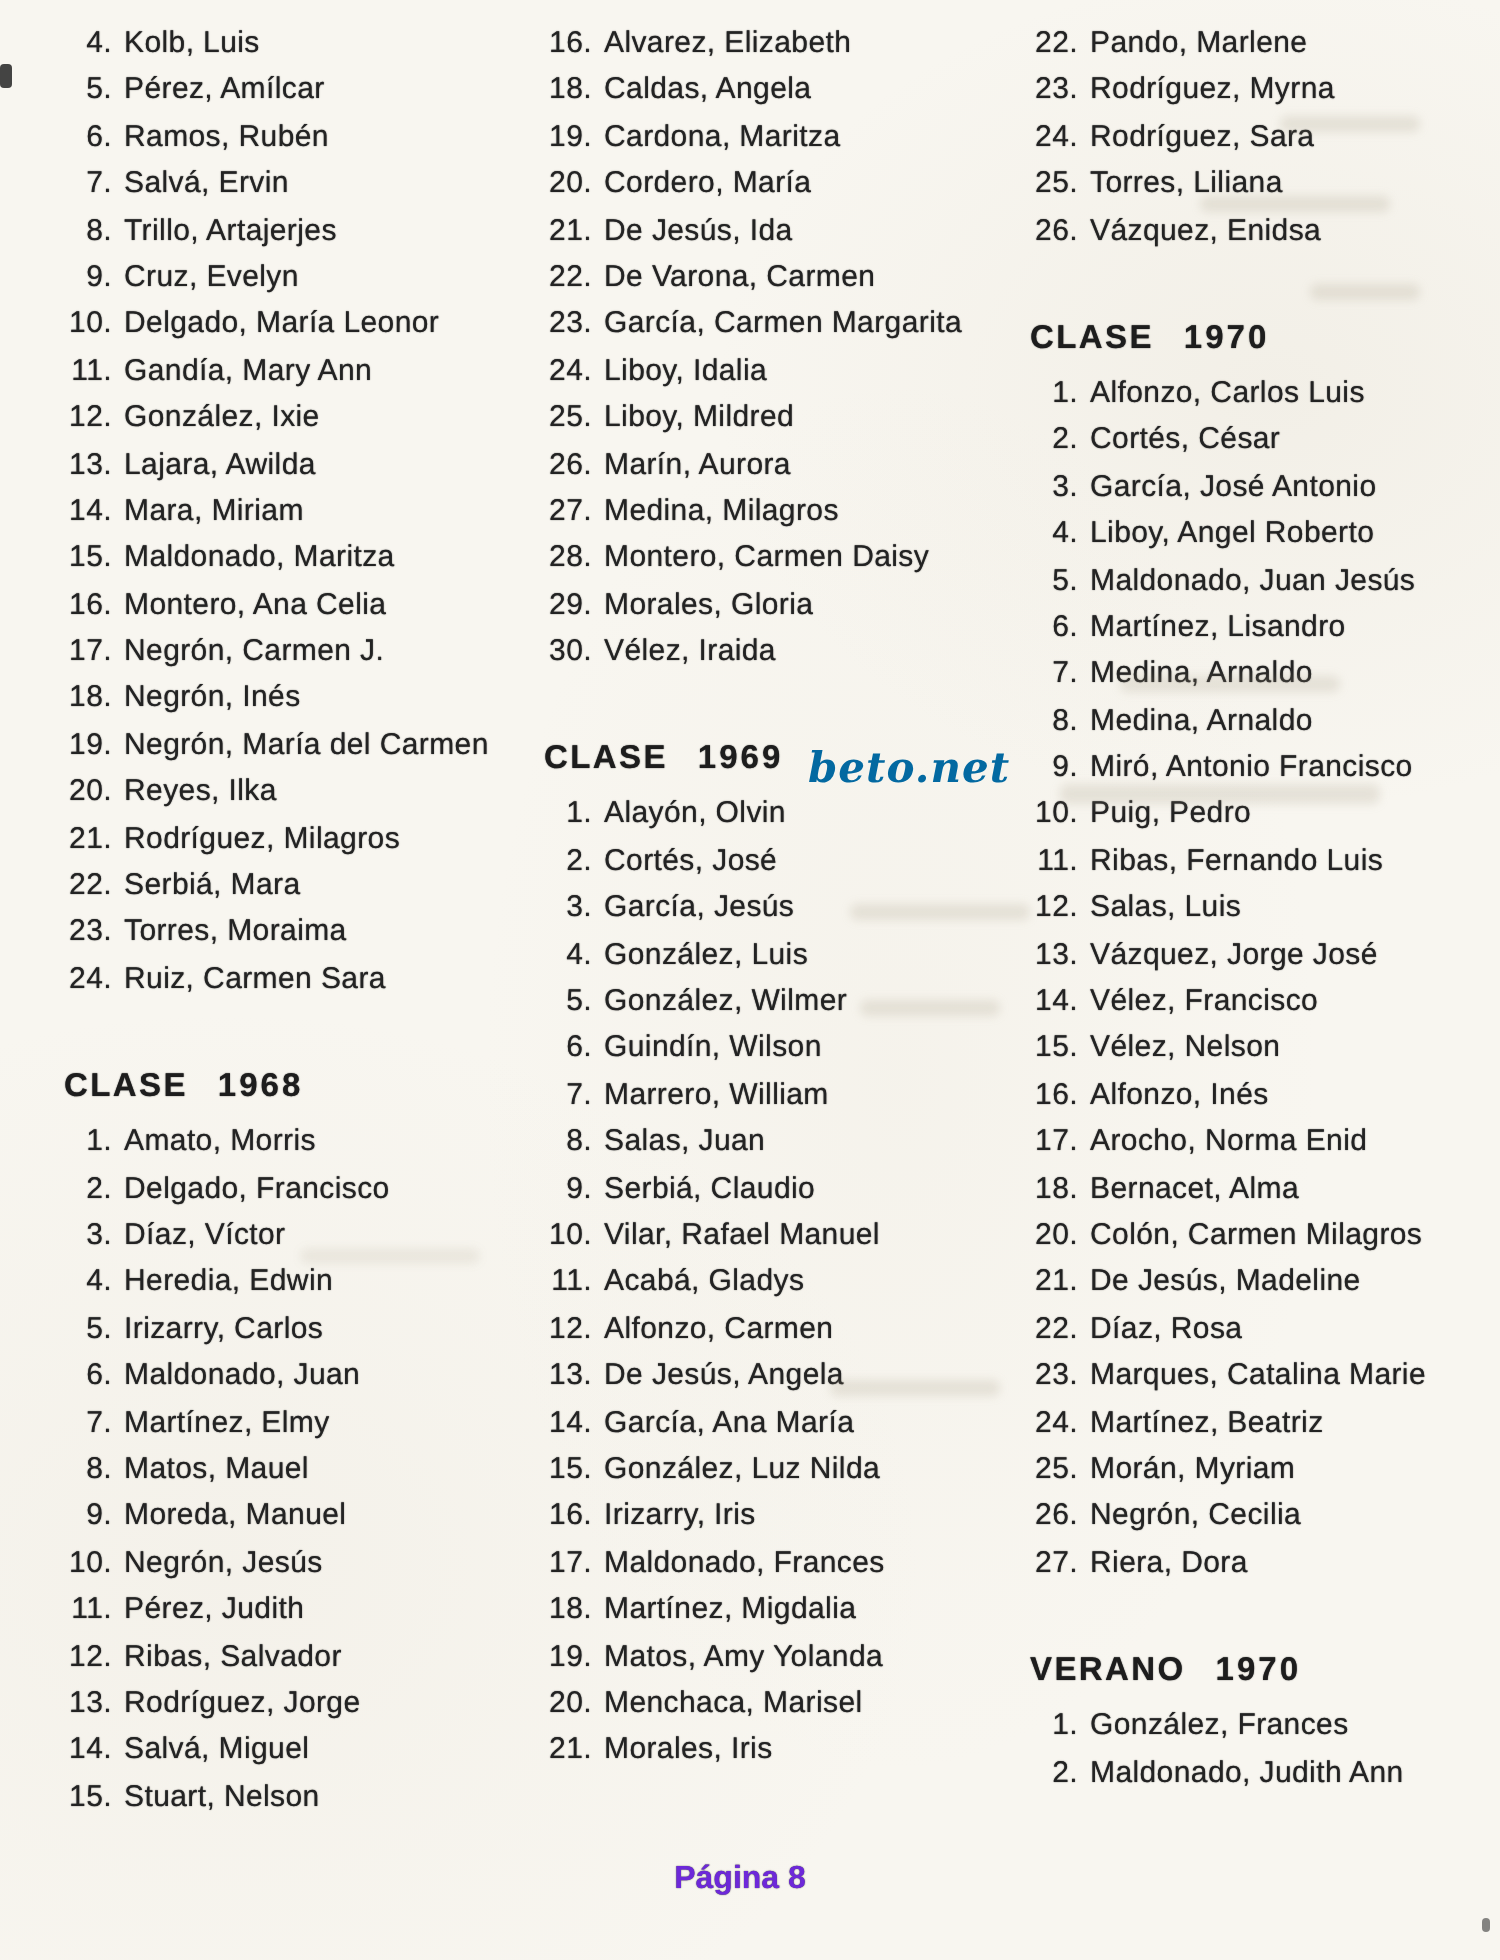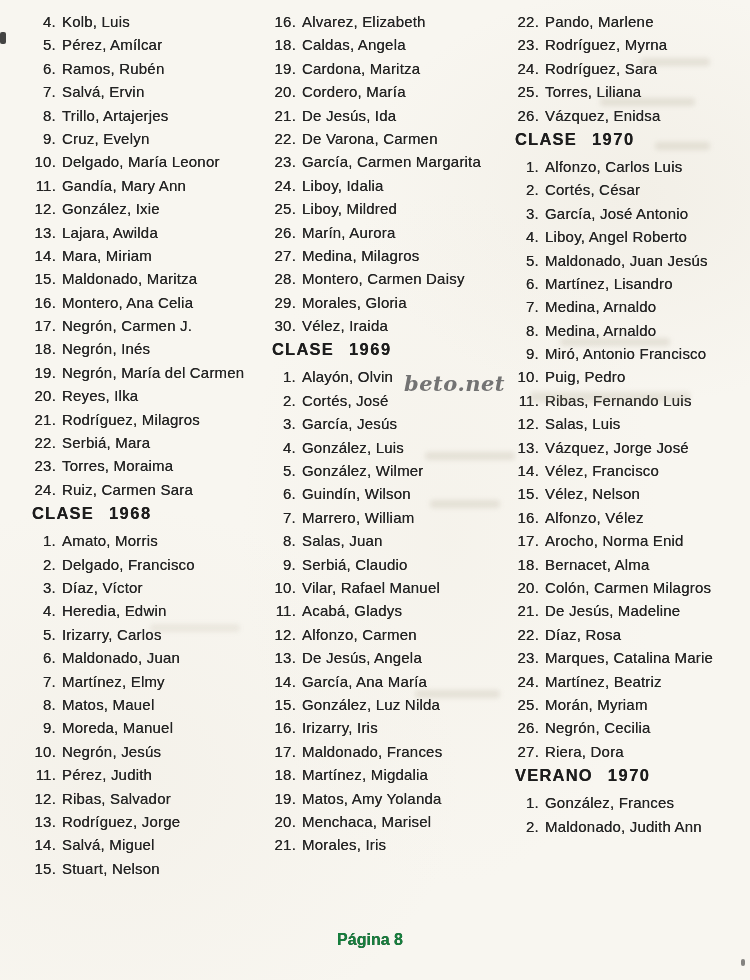--- a/index.html
+++ b/index.html
@@ -31,50 +31,51 @@
     text-shadow: 0 0 0.6px rgba(30,30,30,0.85);
     white-space: nowrap;
   }
   .entry-number {
     display: inline-block;
     width: 34px;
     text-align: right;
   }
   .entry-name { margin-left: 6px; }
   .section-heading {
+    margin-top: 30px;
     margin-bottom: 4px;
     height: 24px;
     line-height: 24px;
     padding-left: 10px;
     font-size: 16.5px;
     font-weight: bold;
     letter-spacing: 1.2px;
     color: #1d1d1d;
     text-shadow: 0 0 0.6px rgba(20,20,20,0.9);
     white-space: nowrap;
   }
   .section-heading .heading-year { margin-left: 15px; letter-spacing: 1.5px; }
   .watermark {
     position: absolute;
     left: 404px; top: 371px;
     font-family: "DejaVu Serif", serif;
     font-style: italic;
     font-weight: bold;
     font-size: 21px;
-    color: #737373;
+    color: #0369a1;
     letter-spacing: 0.5px;
   }
   .page-footer {
     position: absolute;
     left: 0; top: 931px;
     width: 740px;
     text-align: center;
     font-size: 16px;
     font-weight: bold;
-    color: #15803d;
+    color: #6d28d9;
     text-shadow: 0 0 0.6px rgba(20,20,20,0.9);
   }
   
   .speck {
     position: absolute;
     background: #252525;
     border-radius: 2px;
   }
   #speck-1 { left: 0px; top: 32px; width: 6px; height: 12px; opacity: 0.85; }
   #speck-2 { left: 741px; top: 959px; width: 4px; height: 7px; opacity: 0.55; }
@@ -192,21 +193,21 @@
       <div class="roster-entry"><span class="entry-number">6.</span><span class="entry-name">Martínez, Lisandro</span></div>
       <div class="roster-entry"><span class="entry-number">7.</span><span class="entry-name">Medina, Arnaldo</span></div>
       <div class="roster-entry"><span class="entry-number">8.</span><span class="entry-name">Medina, Arnaldo</span></div>
       <div class="roster-entry"><span class="entry-number">9.</span><span class="entry-name">Miró, Antonio Francisco</span></div>
       <div class="roster-entry"><span class="entry-number">10.</span><span class="entry-name">Puig, Pedro</span></div>
       <div class="roster-entry"><span class="entry-number">11.</span><span class="entry-name">Ribas, Fernando Luis</span></div>
       <div class="roster-entry"><span class="entry-number">12.</span><span class="entry-name">Salas, Luis</span></div>
       <div class="roster-entry"><span class="entry-number">13.</span><span class="entry-name">Vázquez, Jorge José</span></div>
       <div class="roster-entry"><span class="entry-number">14.</span><span class="entry-name">Vélez, Francisco</span></div>
       <div class="roster-entry"><span class="entry-number">15.</span><span class="entry-name">Vélez, Nelson</span></div>
-      <div class="roster-entry"><span class="entry-number">16.</span><span class="entry-name">Alfonzo, Vélez</span></div>
+      <div class="roster-entry"><span class="entry-number">16.</span><span class="entry-name">Alfonzo, Inés</span></div>
       <div class="roster-entry"><span class="entry-number">17.</span><span class="entry-name">Arocho, Norma Enid</span></div>
       <div class="roster-entry"><span class="entry-number">18.</span><span class="entry-name">Bernacet, Alma</span></div>
       <div class="roster-entry"><span class="entry-number">20.</span><span class="entry-name">Colón, Carmen Milagros</span></div>
       <div class="roster-entry"><span class="entry-number">21.</span><span class="entry-name">De Jesús, Madeline</span></div>
       <div class="roster-entry"><span class="entry-number">22.</span><span class="entry-name">Díaz, Rosa</span></div>
       <div class="roster-entry"><span class="entry-number">23.</span><span class="entry-name">Marques, Catalina Marie</span></div>
       <div class="roster-entry"><span class="entry-number">24.</span><span class="entry-name">Martínez, Beatriz</span></div>
       <div class="roster-entry"><span class="entry-number">25.</span><span class="entry-name">Morán, Myriam</span></div>
       <div class="roster-entry"><span class="entry-number">26.</span><span class="entry-name">Negrón, Cecilia</span></div>
       <div class="roster-entry"><span class="entry-number">27.</span><span class="entry-name">Riera, Dora</span></div>

